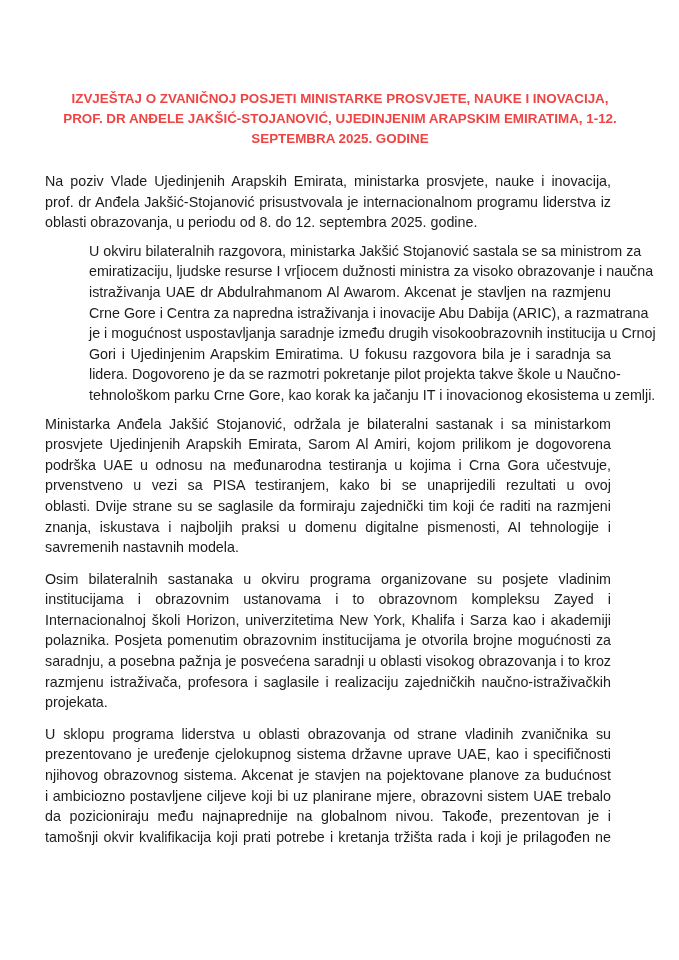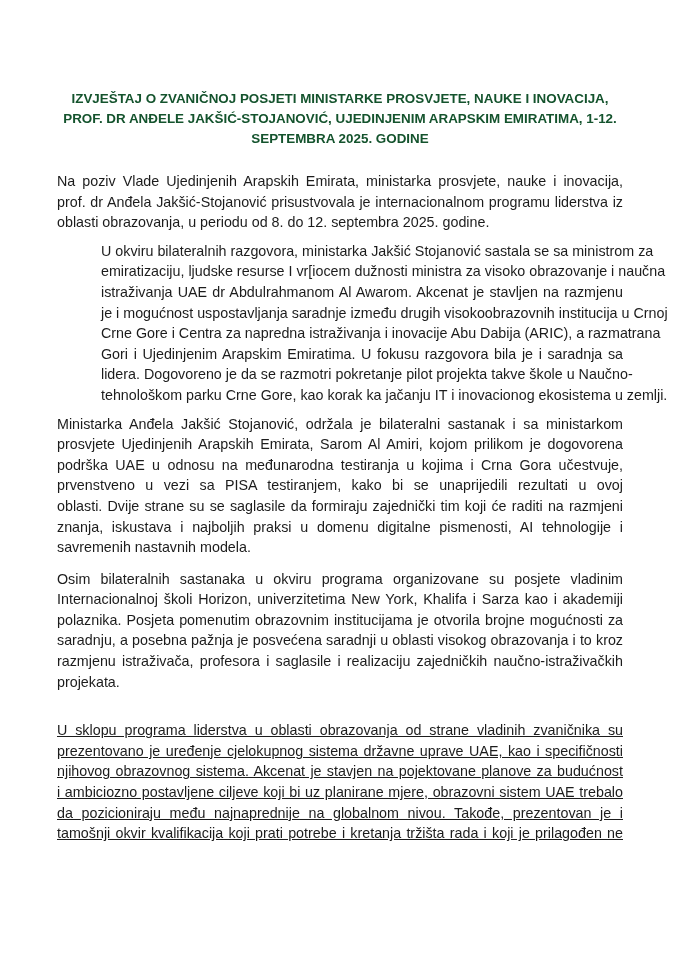--- a/index.html
+++ b/index.html
@@ -5,36 +5,36 @@
   html, body { margin: 0; padding: 0; background: #ffffff; }
   body { width: 679px; height: 960px; position: relative; overflow: hidden; }
   .page {
     position: absolute; left: 0; top: 0; width: 679px; height: 960px;
     background: #ffffff; color: #1a1a1a;
     font-family: "Liberation Sans", sans-serif;
   }
   .title {
     position: absolute; left: 40px; top: 89px; width: 600px;
     text-align: center; font-weight: bold; font-size: 13.4px; line-height: 20px;
-    color: #14532d;
+    color: #ef4444;
   }
   .title .tline { display: block; white-space: nowrap; }
   .body {
-    position: absolute; left: 57px; top: 171px; width: 566px;
+    position: absolute; left: 45px; top: 171px; width: 566px;
     font-size: 14.3px; line-height: 20.6px; color: #1c1c1c;
   }
   .para { margin: 0 0 8px 0; }
   .line {
     display: block; white-space: nowrap;
     text-align: justify; text-align-last: justify; height: 20.6px;
   }
   .line.last { text-align-last: left; }
   .p2 { margin-top: 0; margin-left: 44px; }
   .p4 { margin-top: 11px; }
-  .p5 { margin-top: 28px; text-decoration: underline; }
+  .p5 { margin-top: 11px; }
 </style>
 </head>
 <body>
 
 <div class="page">
 
   <div class="title">
     <span class="tline">IZVJEŠTAJ O ZVANIČNOJ POSJETI MINISTARKE PROSVJETE, NAUKE I INOVACIJA,</span>
     <span class="tline">PROF. DR ANĐELE JAKŠIĆ-STOJANOVIĆ, UJEDINJENIM ARAPSKIM EMIRATIMA, 1-12.</span>
     <span class="tline">SEPTEMBRA 2025. GODINE</span>
@@ -45,39 +45,40 @@
     <div class="para p1">
       <span class="line">Na poziv Vlade Ujedinjenih Arapskih Emirata, ministarka prosvjete, nauke i inovacija,</span>
       <span class="line">prof. dr Anđela Jakšić-Stojanović prisustvovala je internacionalnom programu liderstva iz</span>
       <span class="line last">oblasti obrazovanja, u periodu od 8. do 12. septembra 2025. godine.</span>
     </div>
 
     <div class="para p2">
       <span class="line">U okviru bilateralnih razgovora, ministarka Jakšić Stojanović sastala se sa ministrom za</span>
       <span class="line">emiratizaciju, ljudske resurse I vr[iocem dužnosti ministra za visoko obrazovanje i naučna</span>
       <span class="line">istraživanja  UAE dr Abdulrahmanom Al Awarom. Akcenat je stavljen na razmjenu</span>
+      <span class="line">Crne Gore i Centra za napredna istraživanja i inovacije Abu Dabija (ARIC), a razmatrana</span>
       <span class="line">je i mogućnost uspostavljanja saradnje između drugih visokoobrazovnih institucija u Crnoj</span>
-      <span class="line">Crne Gore i Centra za napredna istraživanja i inovacije Abu Dabija (ARIC), a razmatrana</span>
       <span class="line">Gori i Ujedinjenim Arapskim Emiratima. U fokusu razgovora bila je i saradnja sa</span>
       <span class="line">lidera. Dogovoreno je da se razmotri pokretanje pilot projekta takve škole u Naučno-</span>
       <span class="line last">tehnološkom parku Crne Gore, kao korak ka jačanju IT i inovacionog ekosistema u zemlji.</span>
     </div>
 
     <div class="para p3">
       <span class="line">Ministarka Anđela Jakšić Stojanović, održala je bilateralni sastanak i sa ministarkom</span>
       <span class="line">prosvjete Ujedinjenih Arapskih Emirata, Sarom Al Amiri, kojom prilikom je dogovorena</span>
       <span class="line">podrška  UAE u odnosu na  međunarodna testiranja u kojima i Crna Gora učestvuje,</span>
       <span class="line">prvenstveno u vezi sa PISA testiranjem, kako bi se unaprijedili rezultati u ovoj</span>
       <span class="line">oblasti. Dvije strane su se saglasile da formiraju zajednički tim koji će raditi na razmjeni</span>
       <span class="line">znanja, iskustava i najboljih praksi u domenu digitalne pismenosti, AI tehnologije i</span>
       <span class="line last">savremenih nastavnih modela.</span>
     </div>
 
     <div class="para p4">
       <span class="line">Osim bilateralnih sastanaka  u okviru programa organizovane su posjete vladinim</span>
+      <span class="line">institucijama i obrazovnim ustanovama i to obrazovnom kompleksu Zayed i</span>
       <span class="line">Internacionalnoj školi Horizon, univerzitetima New York, Khalifa i Sarza kao i akademiji</span>
       <span class="line">polaznika. Posjeta pomenutim obrazovnim institucijama je otvorila brojne mogućnosti za</span>
       <span class="line">saradnju, a posebna pažnja je posvećena saradnji u oblasti visokog obrazovanja i to kroz</span>
       <span class="line">razmjenu istraživača, profesora i saglasile i realizaciju zajedničkih naučno-istraživačkih</span>
       <span class="line last">projekata.</span>
     </div>
 
     <div class="para p5">
       <span class="line">U sklopu programa liderstva u oblasti obrazovanja od strane vladinih zvaničnika su</span>
       <span class="line">prezentovano je uređenje cjelokupnog sistema državne uprave UAE, kao i specifičnosti</span>

